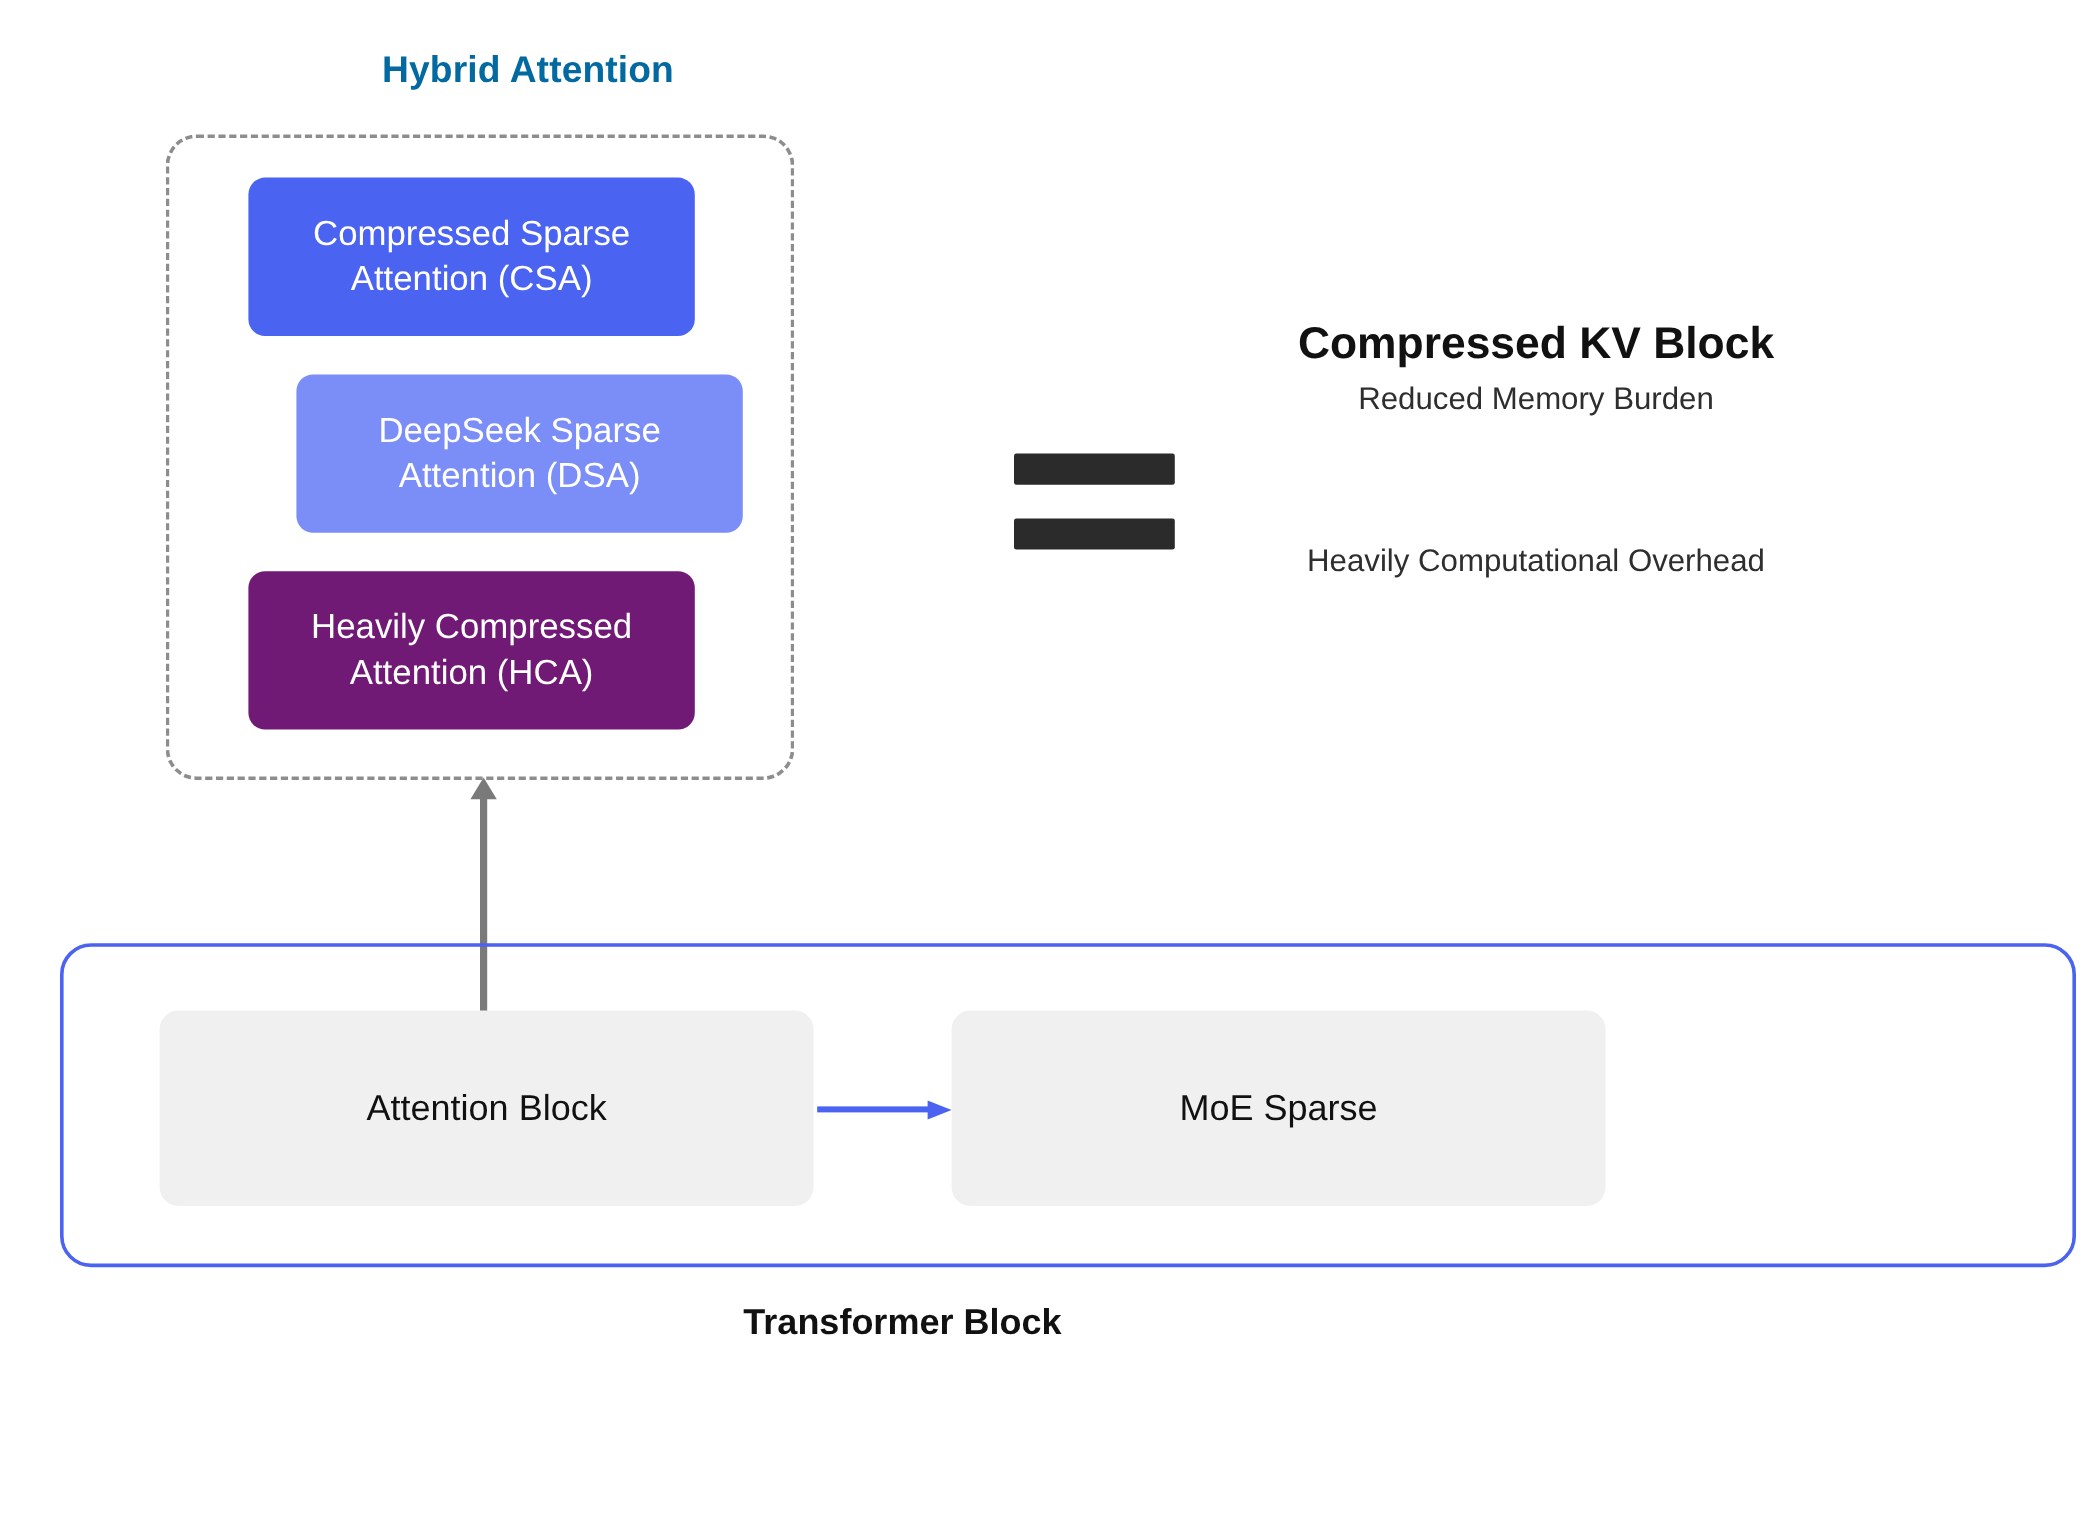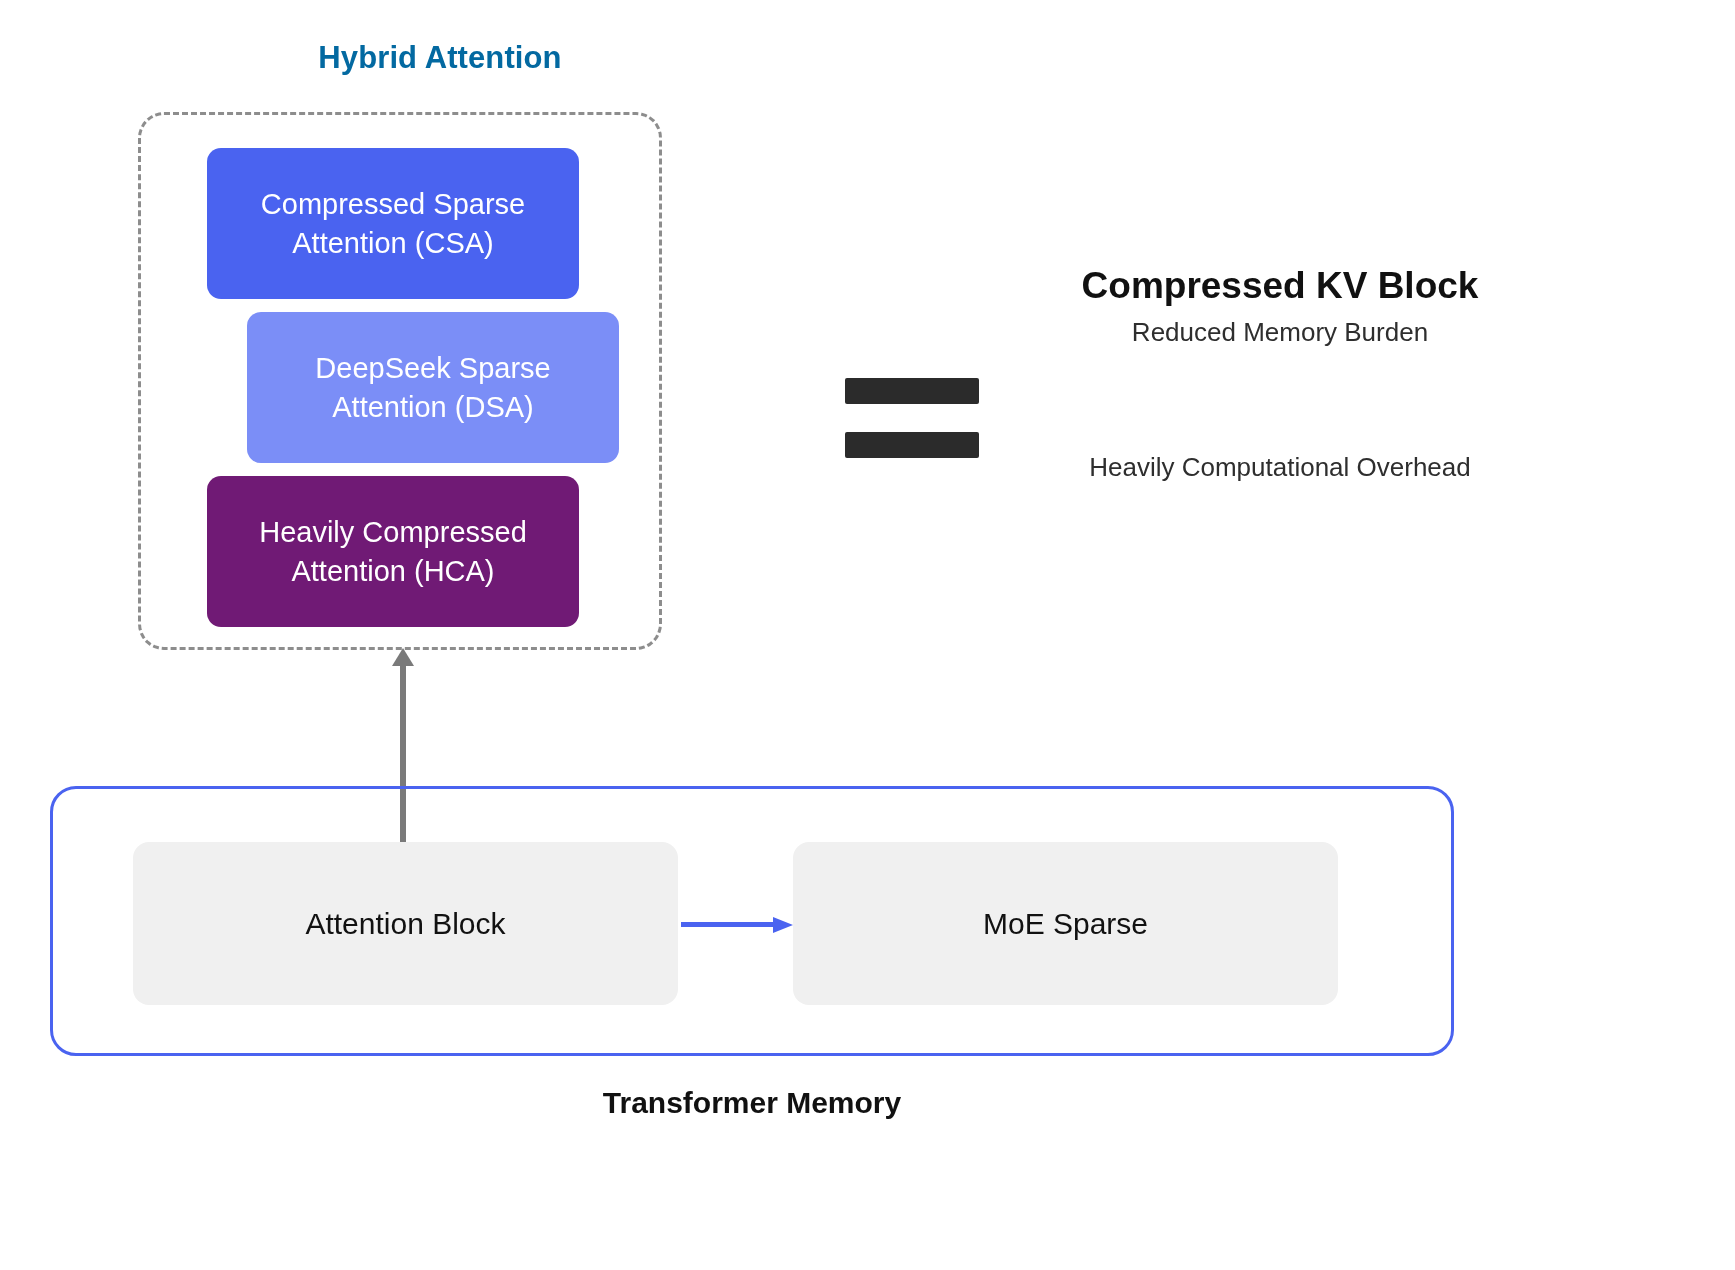--- a/index.html
+++ b/index.html
@@ -38,21 +38,21 @@
     height: 538px;
     border: 3px dashed #8d8d8d;
     border-radius: 26px;
     box-sizing: border-box;
   }
 
   .attn-box {
     position: absolute;
     left: 66px;
     width: 372px;
-    height: 151px;
+    height: 132px;
     border-radius: 14px;
     display: flex;
     align-items: center;
     justify-content: center;
     text-align: center;
     color: #ffffff;
     font-size: 29px;
     line-height: 1.32;
     box-sizing: border-box;
     padding: 0 12px;
@@ -129,21 +129,21 @@
     border-left: 11px solid transparent;
     border-right: 11px solid transparent;
     border-bottom: 18px solid #7a7a7a;
   }
 
   
   .transformer-block {
     position: absolute;
     left: 50px;
     top: 786px;
-    width: 1404px;
+    width: 1680px;
     height: 270px;
     border: 3px solid #4a63f0;
     border-radius: 26px;
     box-sizing: border-box;
   }
   .inner-block {
     position: absolute;
     top: 53px;
     height: 163px;
     background: #f0f0f0;
@@ -229,13 +229,13 @@
   <div class="inner-block attention">Attention Block</div>
 
   <div class="flow-arrow">
     <div class="shaft"></div>
     <div class="head"></div>
   </div>
 
   <div class="inner-block moe">MoE Sparse</div>
 </div>
 
-<div class="transformer-label">Transformer Memory</div>
+<div class="transformer-label">Transformer Block</div>
 
 </body></html>

